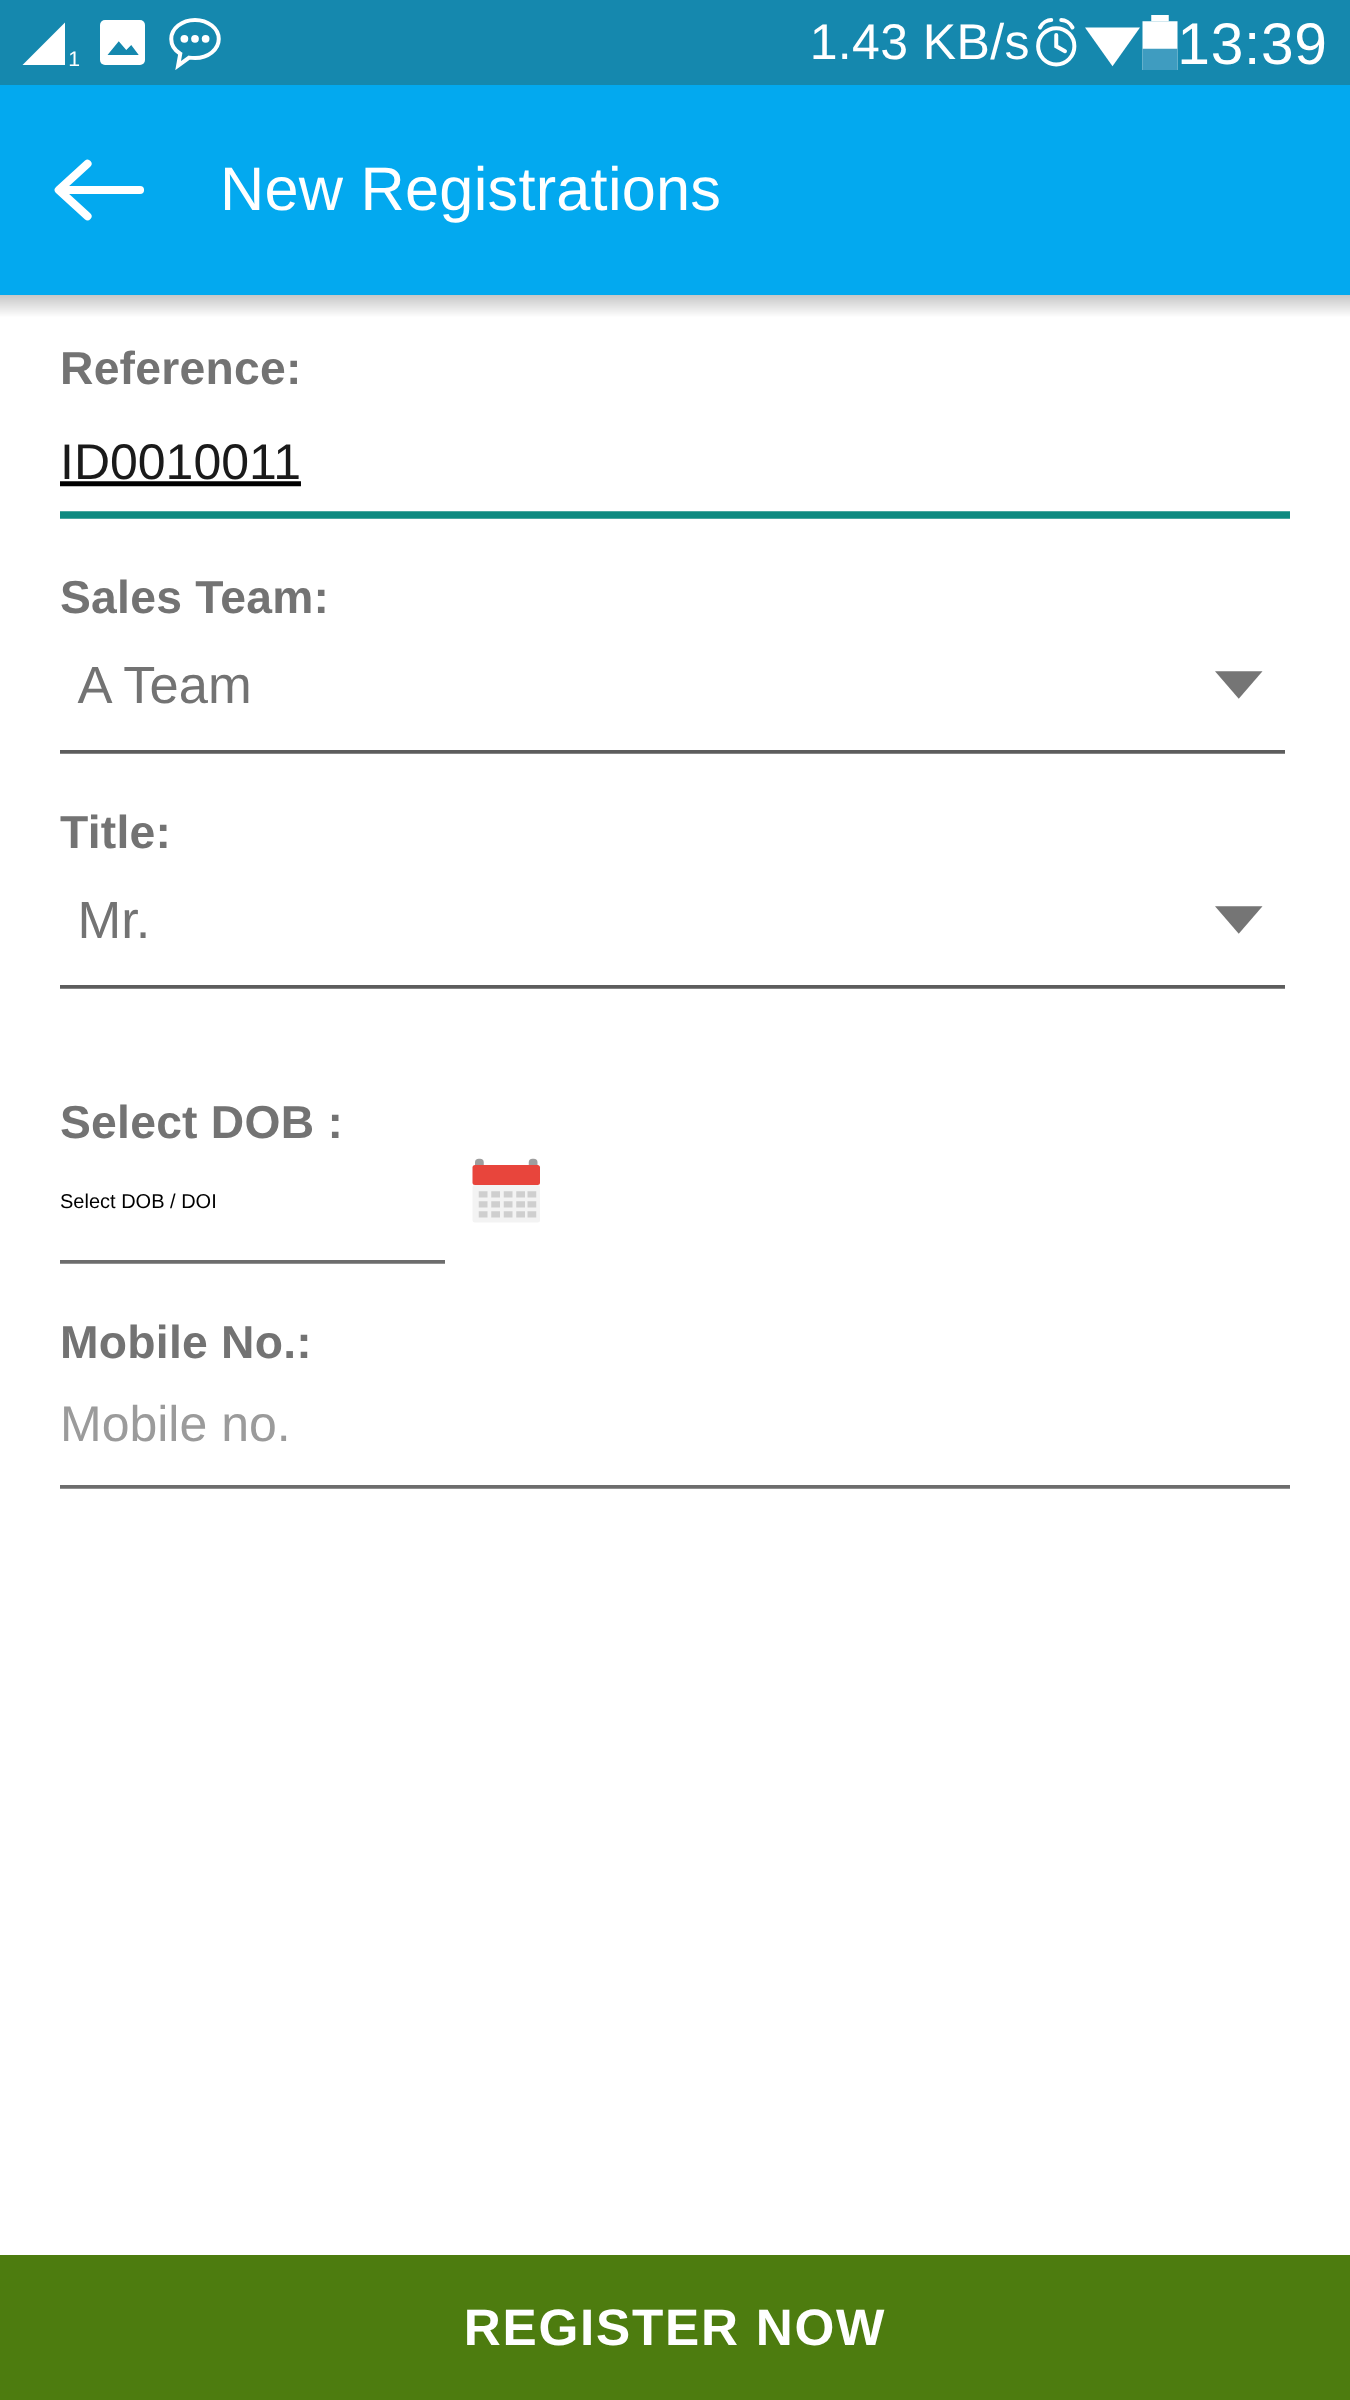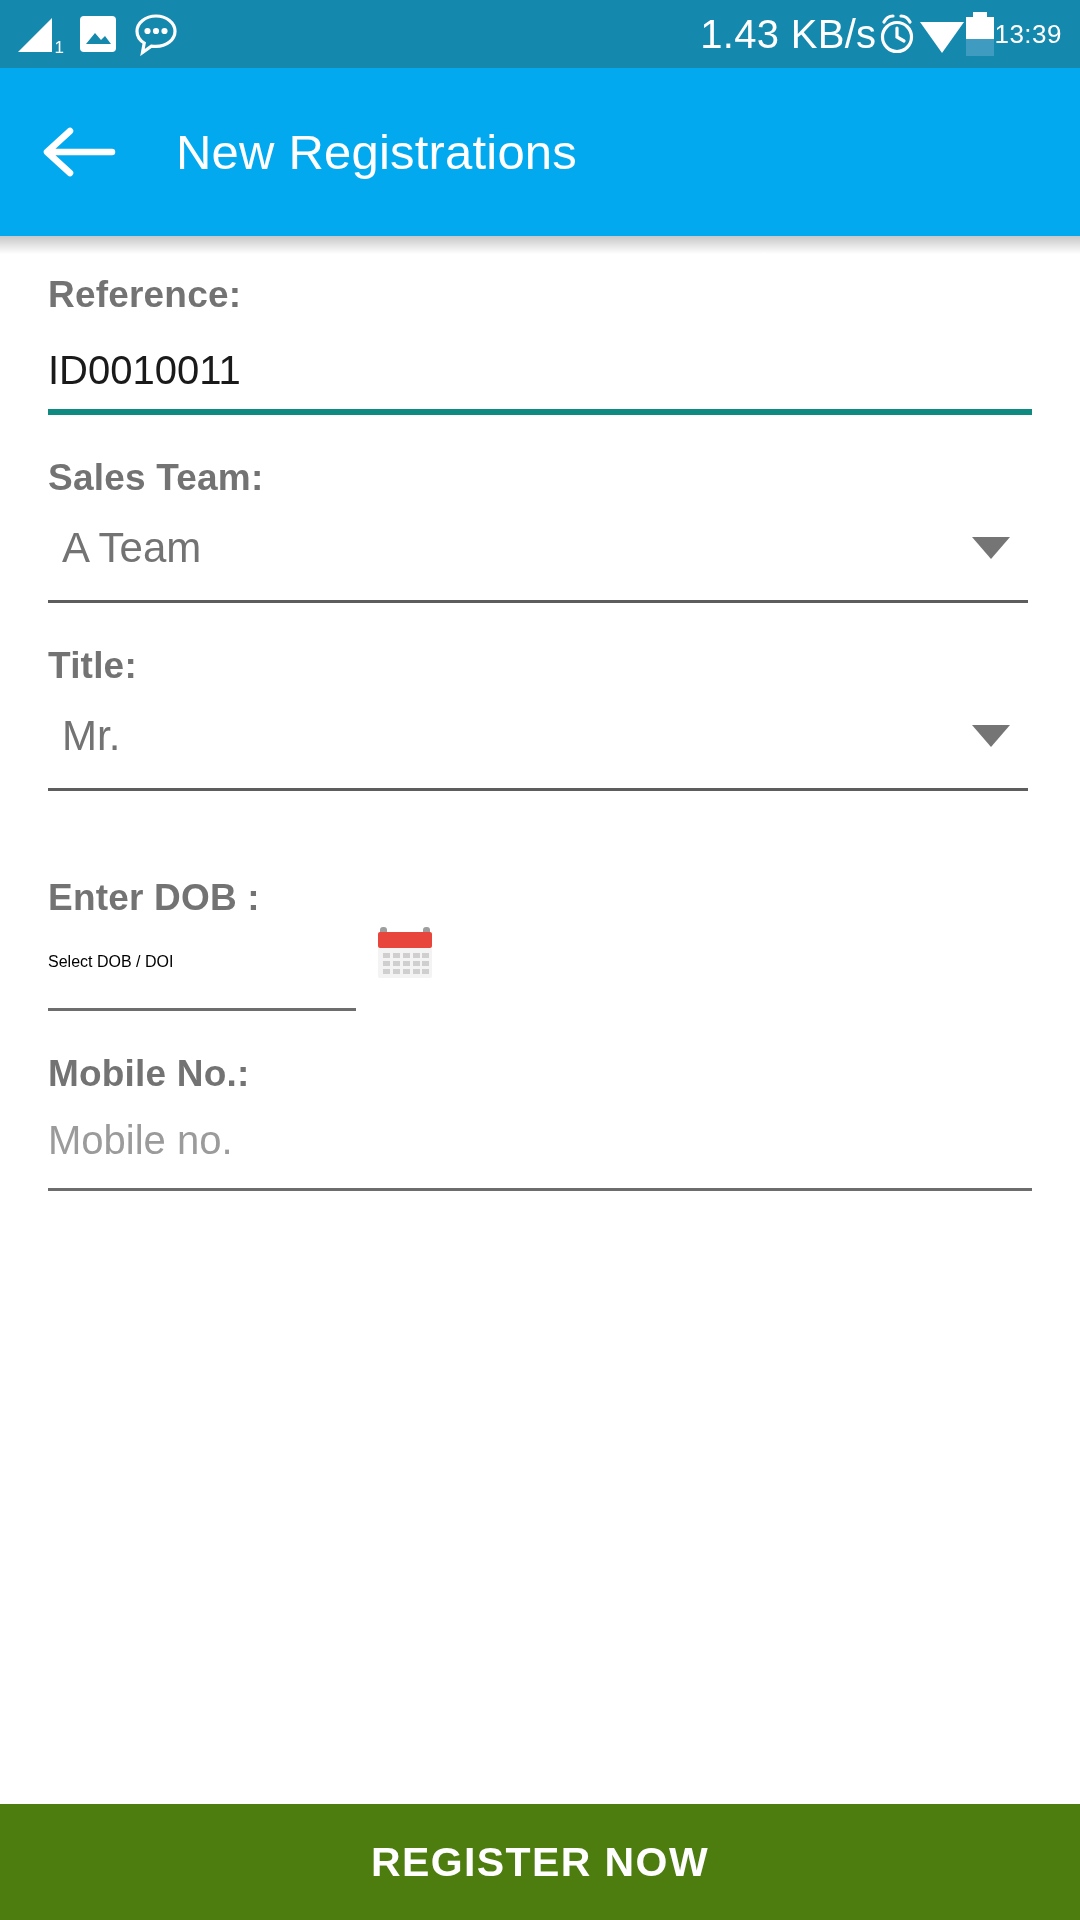--- a/index.html
+++ b/index.html
@@ -12,21 +12,21 @@
   .phone { position:relative; width:1080px; height:1920px; background:#fff; display:flex; flex-direction:column; }
 
   
   .statusbar {
     height:68px; flex:0 0 68px; background:#1588ae;
     display:flex; align-items:center; padding:0 18px;
     color:#ffffff;
   }
   .sb-left { display:flex; align-items:flex-end; gap:16px; }
   .sb-right { margin-left:auto; display:flex; align-items:center; }
-  .sb-clock { font-size:26px; letter-spacing:.5px; font-weight:400; line-height:1; }
+  .sb-clock { font-size:47px; letter-spacing:.5px; font-weight:400; line-height:1; }
   .sb-speed { font-size:40px; letter-spacing:.3px; line-height:1; }
   .icon-signal { position:relative; width:44px; height:44px; }
   .icon-signal .tri {
     position:absolute; left:0; bottom:4px; width:0; height:0;
     border-left:34px solid transparent; border-bottom:34px solid #fff;
   }
   .icon-signal .one { position:absolute; right:-2px; bottom:0; font-size:17px; line-height:1; }
   .icon-photo { width:40px; height:44px; position:relative; }
   .icon-chat { width:44px; height:44px; }
   .icon-alarm { width:42px; height:44px; }
@@ -72,21 +72,21 @@
   }
   .inputline .txt {
     font-size:40px; color:#1a1a1a; line-height:1;
   }
   .inputline .ph {
     font-size:40px; color:#9b9b9b; line-height:1;
   }
   .underline-accent { height:6px; background:#0e8a80; width:100%; }
   .underline-grey   { height:3px; background:#6d6d6d; width:100%; }
 
-  .row-ref { padding-top:18px; }
+  .row-ref { padding-top:18px;text-decoration:underline; }
   .sep-gap { height:44px; }
 
   
   .selectrow {
     display:flex; align-items:center; justify-content:space-between;
     height:104px; padding:0 10px 0 14px;
   }
   .selectrow .val { font-size:42px; color:#737373; line-height:1; }
   .caret {
     width:0;height:0;border-left:19px solid transparent;border-right:19px solid transparent;
@@ -207,21 +207,21 @@
       </div>
       <div class="select-underline"></div>
     </div>
 
     <div class="sep-gap"></div>
 
 
     <div class="sep-gap"></div>
 
     <div class="field">
-      <div class="label">Enter  DOB :</div>
+      <div class="label">Select  DOB :</div>
       <div class="dob-row">
         <div class="dob-field">
           <div class="dob-inner">
             <span class="ph">Select DOB / DOI</span>
           </div>
           <div class="underline-grey"></div>
         </div>
         <span class="cal-icon">
           <svg width="62" height="62" viewBox="0 0 62 62">
             <rect x="6" y="4" width="7" height="14" rx="3" fill="#9e9e9e"></rect>

